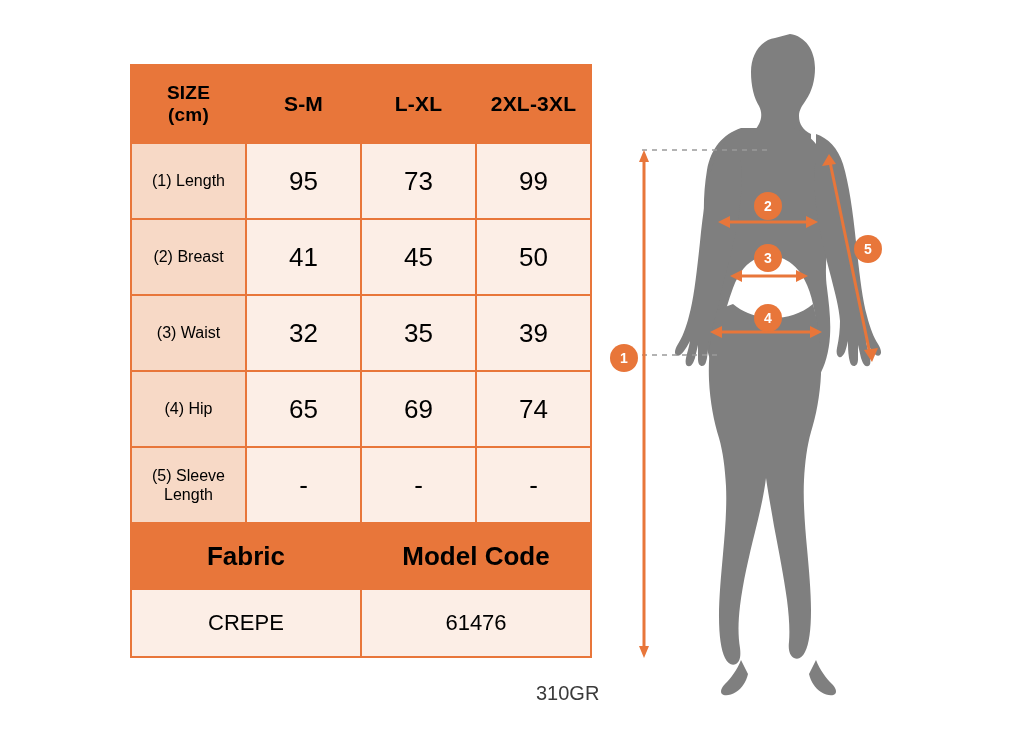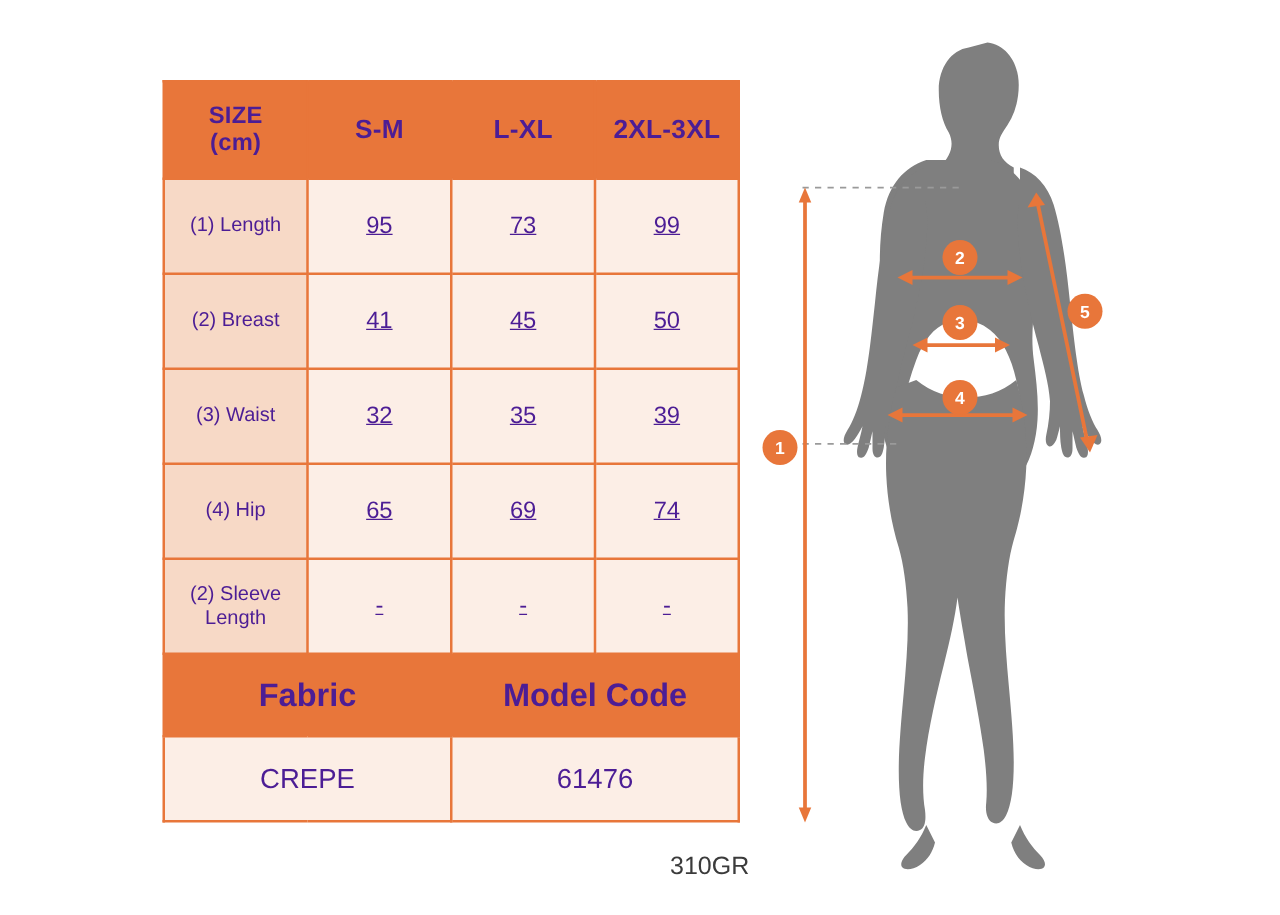--- a/index.html
+++ b/index.html
@@ -26,21 +26,21 @@
     top: 64px;
     width: 462px;
     border-collapse: collapse;
     table-layout: fixed;
   }
   .size-table td, .size-table th {
     border: 2px solid #e8763a;
     padding: 0;
     text-align: center;
     vertical-align: middle;
-    color: #4c1d95;
+    color: #000000;
   }
   .hdr {
     background: #e8763a;
     color: #ffffff;
     font-weight: bold;
     font-size: 21px;
     height: 76px;
     letter-spacing: .2px;
   }
   .hdr.small {
@@ -50,23 +50,22 @@
   .rowlabel {
     background: #f7d9c6;
     font-size: 16px;
     height: 74px;
     padding: 0 6px;
     line-height: 1.2;
     margin-left: 40px;
   }
   .val {
     background: #fceee6;
-    font-size: 19px;
+    font-size: 26px;
     height: 74px;
-    text-decoration: underline;
   }
   .subhdr {
     background: #e8763a;
     color: #ffffff;
     font-weight: bold;
     font-size: 26px;
     height: 64px;
   }
   .subval {
     background: #fceee6;
@@ -151,21 +150,21 @@
       </tr>
 
       <tr>
         <td class="rowlabel">(4) Hip</td>
         <td class="val">65</td>
         <td class="val">69</td>
         <td class="val">74</td>
       </tr>
 
       <tr>
-        <td class="rowlabel">(2) Sleeve Length</td>
+        <td class="rowlabel">(5) Sleeve Length</td>
         <td class="val">-</td>
         <td class="val">-</td>
         <td class="val">-</td>
       </tr>
 
       <tr>
         <td class="subhdr" colspan="2">Fabric</td>
         <td class="subhdr" colspan="2">Model Code</td>
       </tr>
       <tr>

